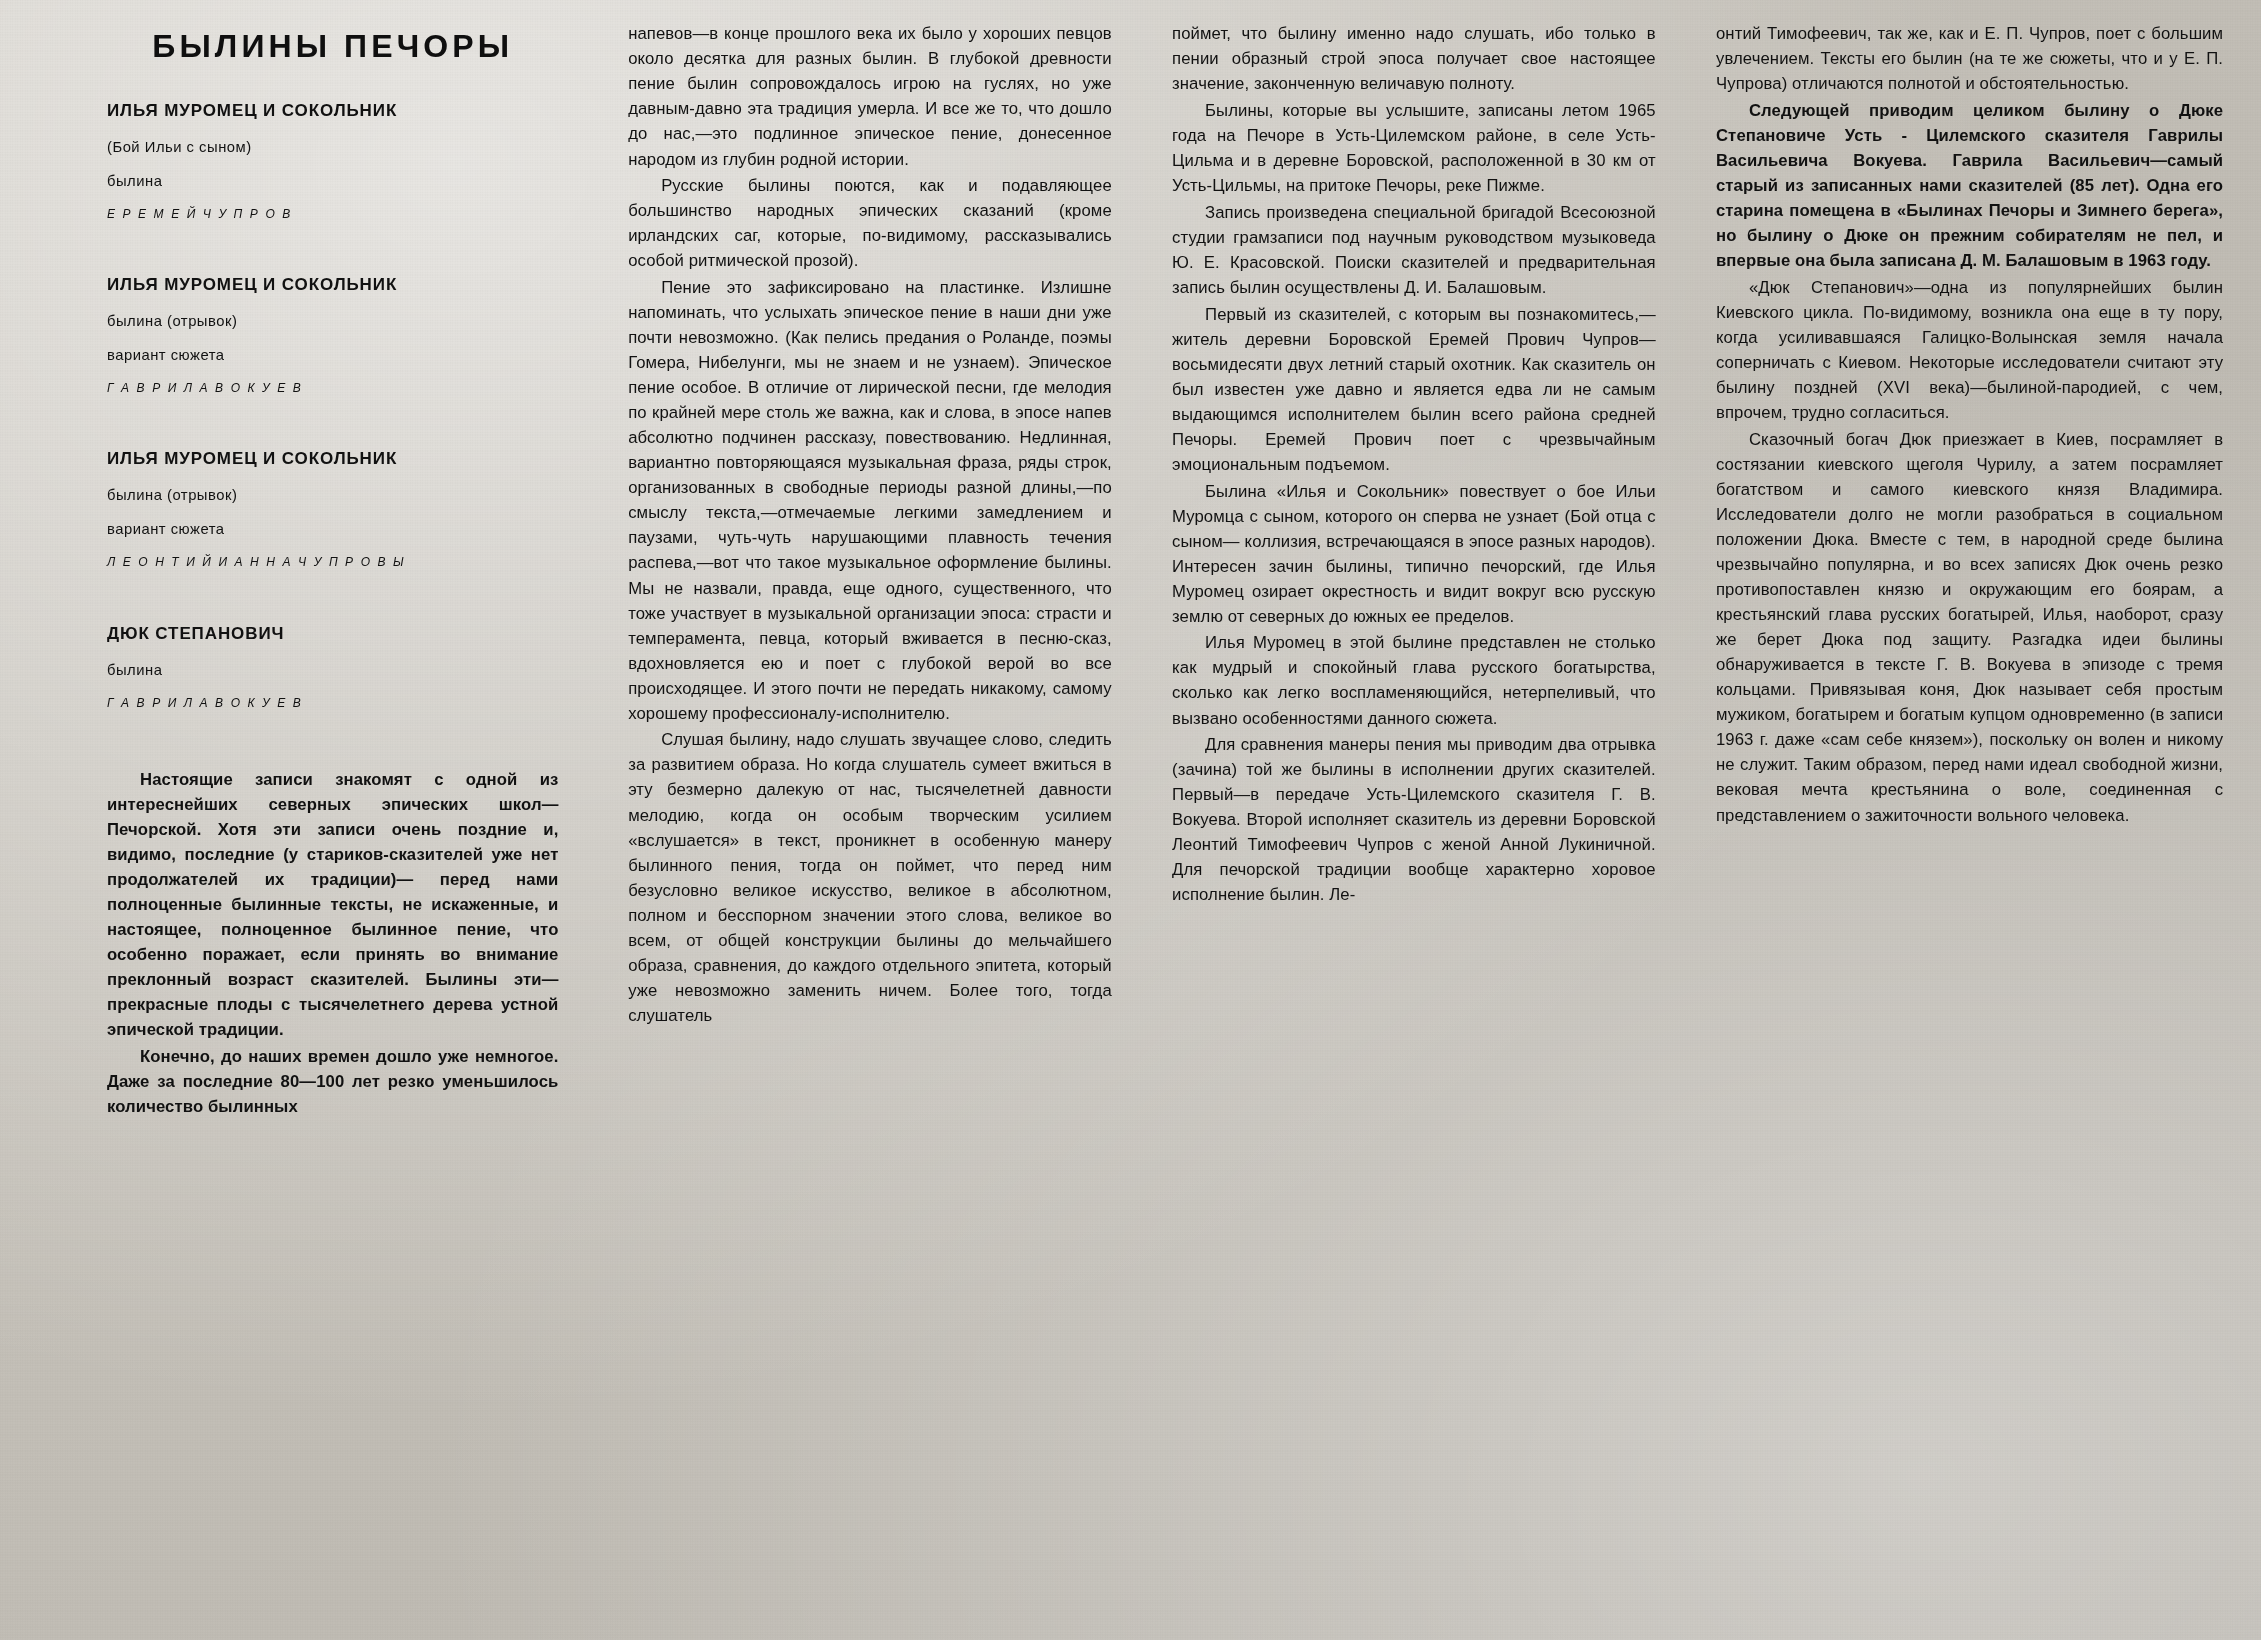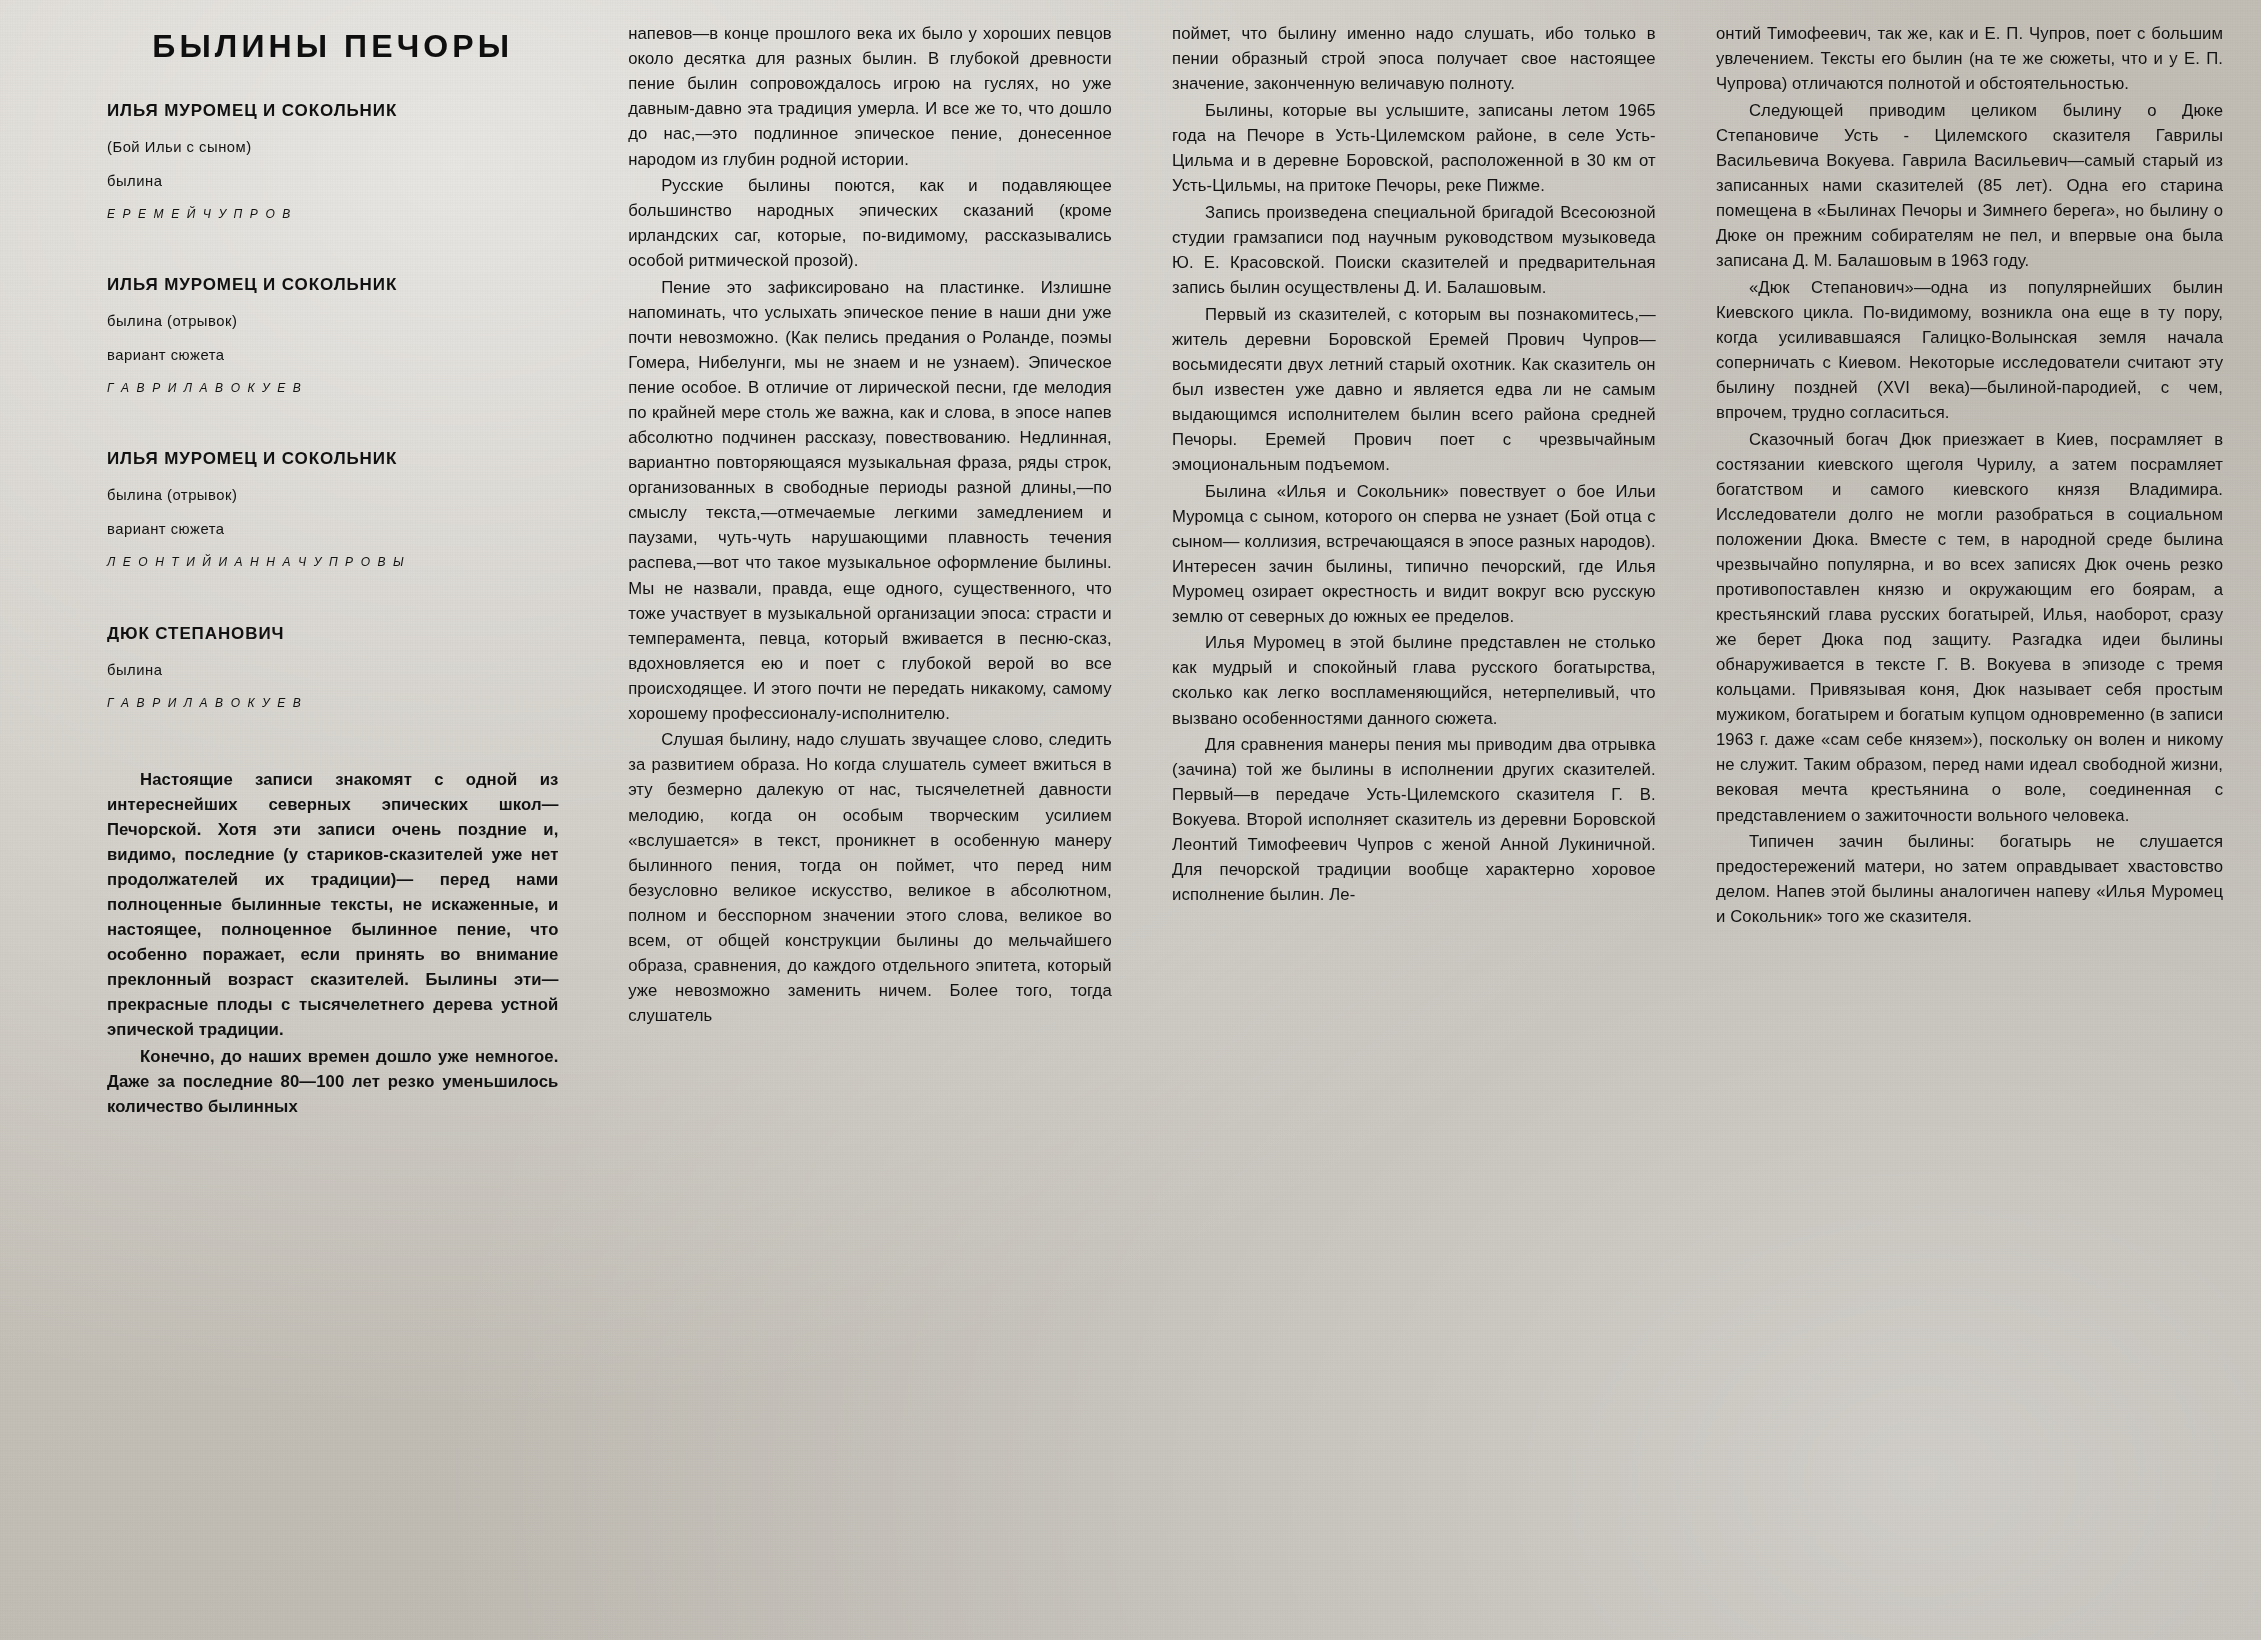--- a/index.html
+++ b/index.html
@@ -95,21 +95,21 @@
 
   
   .body-col p {
     font-size: 16.7px;
     line-height: 1.5;
     text-align: justify;
     margin: 0 0 1.6px 0;
     letter-spacing: 0.1px;
   }
   .body-col p.indent { text-indent: 33px; }
-  .body-col p.b { font-weight: normal; }
+  .body-col p.b { font-weight: bold; }
 </style>
 </head>
 <body>
 
 <div id="page">
   <div id="grain"></div>
 
   <div id="columns">
 
     <div class="col col-1 body-col">
@@ -166,18 +166,17 @@
       <p class="indent">Былина «Илья и Сокольник» повествует о бое Ильи Муромца с сыном, которого он сперва не узнает (Бой отца с сыном— коллизия, встречающаяся в эпосе разных народов). Интересен зачин былины, типично печорский, где Илья Муромец озирает окрестность и видит вокруг всю русскую землю  от северных до южных ее пределов.</p>
       <p class="indent">Илья Муромец в этой былине представлен не столько как мудрый и спокойный глава русского богатырства, сколько как легко воспламеняющийся, нетерпеливый, что вызвано особенностями данного сюжета.</p>
       <p class="indent">Для сравнения манеры пения мы приводим два отрывка (зачина) той же былины в исполнении других сказителей. Первый—в передаче Усть-Цилемского сказителя Г. В. Вокуева. Второй исполняет сказитель из деревни Боровской Леонтий Тимофеевич Чупров с женой Анной Лукиничной. Для печорской традиции вообще характерно хоровое исполнение былин. Ле-</p>
     </div>
 
     <div class="col col-4 body-col">
       <p>онтий Тимофеевич, так же, как и Е. П. Чупров, поет с большим увлечением. Тексты его былин (на те же сюжеты, что и у Е. П. Чупрова) отличаются полнотой и обстоятельностью.</p>
       <p class="indent b">Следующей приводим целиком былину о Дюке Степановиче Усть - Цилемского сказителя Гаврилы Васильевича Вокуева. Гаврила Васильевич—самый старый из записанных нами сказителей (85 лет). Одна его старина помещена в «Былинах Печоры и Зимнего берега», но былину о Дюке он прежним собирателям не пел, и впервые она была записана Д. М. Балашовым в 1963 году.</p>
       <p class="indent">«Дюк Степанович»—одна из популярнейших былин Киевского цикла. По-видимому, возникла она еще в ту пору, когда усиливавшаяся Галицко-Волынская земля начала соперничать с Киевом. Некоторые исследователи считают эту былину поздней (XVI века)—былиной-пародией, с чем, впрочем, трудно согласиться.</p>
       <p class="indent">Сказочный богач Дюк приезжает в Киев, посрамляет в состязании киевского щеголя Чурилу, а затем посрамляет богатством и самого киевского князя Владимира. Исследователи долго не могли разобраться в социальном положении Дюка. Вместе с тем, в народной среде былина чрезвычайно популярна, и во всех записях Дюк очень  резко противопоставлен князю и окружающим его боярам, а крестьянский глава русских богатырей, Илья, наоборот, сразу же берет Дюка под защиту. Разгадка идеи былины обнаруживается в тексте Г. В. Вокуева в эпизоде с тремя кольцами. Привязывая коня, Дюк называет себя простым мужиком, богатырем и богатым купцом одновременно (в записи 1963 г. даже «сам себе князем»), поскольку он волен и никому не служит. Таким образом, перед нами идеал свободной жизни, вековая мечта крестьянина о воле, соединенная с представлением о зажиточности вольного человека.</p>
-      <p class="indent">Типичен зачин былины: богатырь не слушается предостережений матери, но затем оправдывает хвастовство делом. Напев этой былины аналогичен напеву «Илья Муромец и Сокольник» того же сказителя.</p>
     </div>
 
   </div>
 </div>
 
 
 </body></html>

